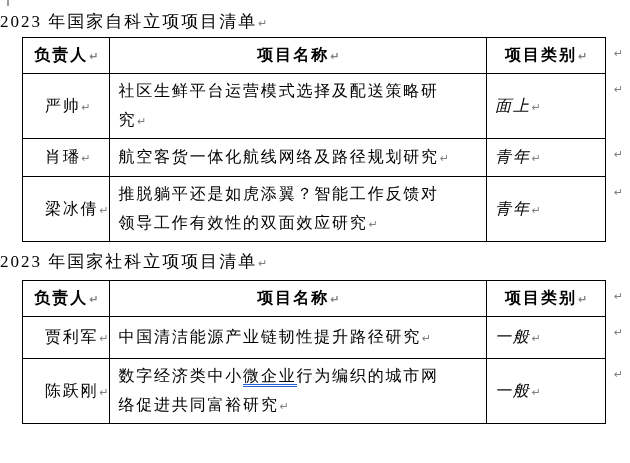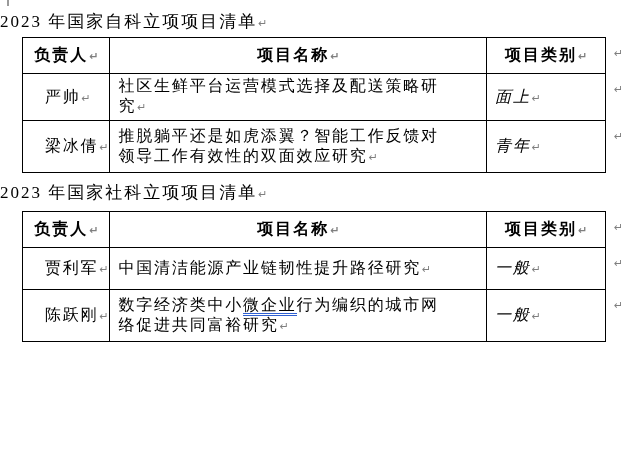--- a/index.html
+++ b/index.html
@@ -55,21 +55,21 @@
   td.header-cell {
     font-weight: bold;
     text-align: center;
     letter-spacing: 2px;
   }
   td.name-cell {
     padding-left: 22px;
   }
   td.project-cell {
     padding: 2px 32px 2px 8px;
-    line-height: 20px;
+    line-height: 29px;
     margin-top: 26px;
   }
   td.category-cell {
     padding-left: 8px;
     font-style: italic;
   }
   td.rowend-cell {
     border: none;
     vertical-align: top;
     padding: 5px 0 0 7px;
@@ -107,20 +107,26 @@
       <td class="b header-cell"><span>项目名称</span><span class="pm">↵</span></td>
       <td class="b header-cell"><span>项目类别</span><span class="pm">↵</span></td>
       <td class="rowend-cell"><span class="pm">↵</span></td>
     </tr>
     <tr style="height:40px">
       <td class="b name-cell"><span>严帅</span><span class="pm">↵</span></td>
       <td class="b project-cell"><span>社区生鲜平台运营模式选择及配送策略研究</span><span class="pm">↵</span></td>
       <td class="b category-cell"><span>面上</span><span class="pm">↵</span></td>
       <td class="rowend-cell"><span class="pm">↵</span></td>
     </tr>
+    <tr style="height:38px">
+      <td class="b name-cell"><span>肖璠</span><span class="pm">↵</span></td>
+      <td class="b project-cell"><span>航空客货一体化航线网络及路径规划研究</span><span class="pm">↵</span></td>
+      <td class="b category-cell"><span>青年</span><span class="pm">↵</span></td>
+      <td class="rowend-cell"><span class="pm">↵</span></td>
+    </tr>
     <tr style="height:52px">
       <td class="b name-cell"><span>梁冰倩</span><span class="pm">↵</span></td>
       <td class="b project-cell"><span>推脱躺平还是如虎添翼？智能工作反馈对领导工作有效性的双面效应研究</span><span class="pm">↵</span></td>
       <td class="b category-cell"><span>青年</span><span class="pm">↵</span></td>
       <td class="rowend-cell"><span class="pm">↵</span></td>
     </tr>
   </tbody>
 </table>
 
 <div class="doc-title second"><span>2023 年国家社科立项项目清单</span><span class="pm">↵</span></div>

